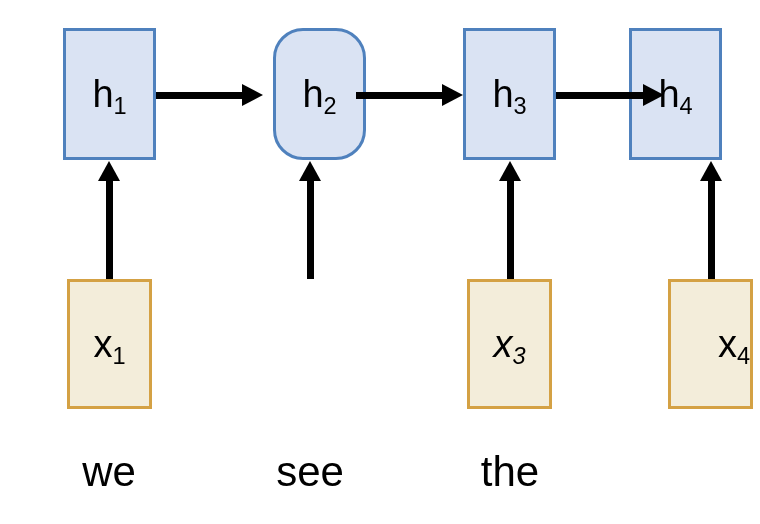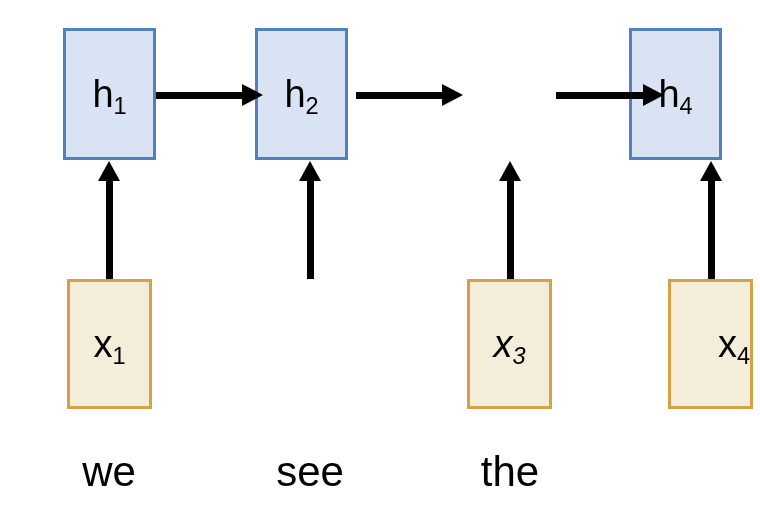--- a/index.html
+++ b/index.html
@@ -35,21 +35,21 @@
     height: 130px;
     background: #f3edda;
     border: 3px solid #d4a144;
   }
   .node sub {
     font-size: 0.62em;
     line-height: 0;
     vertical-align: -0.28em;
   }
   .hnode.c0 { left: 30px; }
-  .hnode.c1 { left: 222px; }
+  .hnode.c1 { left: 240px; border-radius: 30px; }
   .hnode.c2 { left: 430px; }
   .hnode.c3 { left: 596px; }
   .xnode.c0 { left: 34px; }
   .xnode.c1 { left: 235px; }
   .xnode.c2 { left: 434px; font-style: italic; }
   .xnode.c3 { left: 635px; justify-content: flex-end; }
 
   .arrow-h { position: absolute; top: 84px; height: 22px; }
   .arrow-h .shaft {
     position: absolute; left: 0; right: 20px; top: 7.5px; height: 7px;
@@ -99,20 +99,23 @@
 <body>
 
 <div class="canvas">
 
   <div class="node hnode c0">
     <span><span>h</span><sub>1</sub></span>
   </div>
   <div class="node hnode c1">
     <span><span>h</span><sub>2</sub></span>
   </div>
+  <div class="node hnode c2">
+    <span><span>h</span><sub>3</sub></span>
+  </div>
   <div class="node hnode c3">
     <span><span>h</span><sub>4</sub></span>
   </div>
 
   <div class="arrow-h a0">
     <div class="shaft"></div>
     <div class="head"></div>
   </div>
   <div class="arrow-h a1">
     <div class="shaft"></div>

